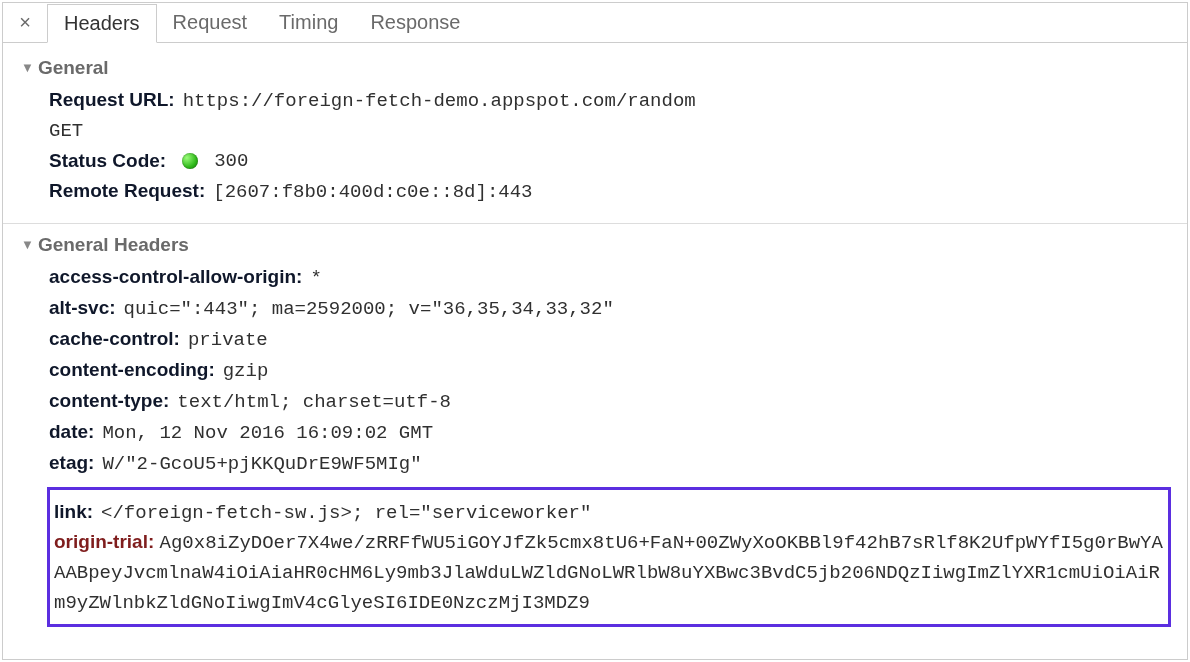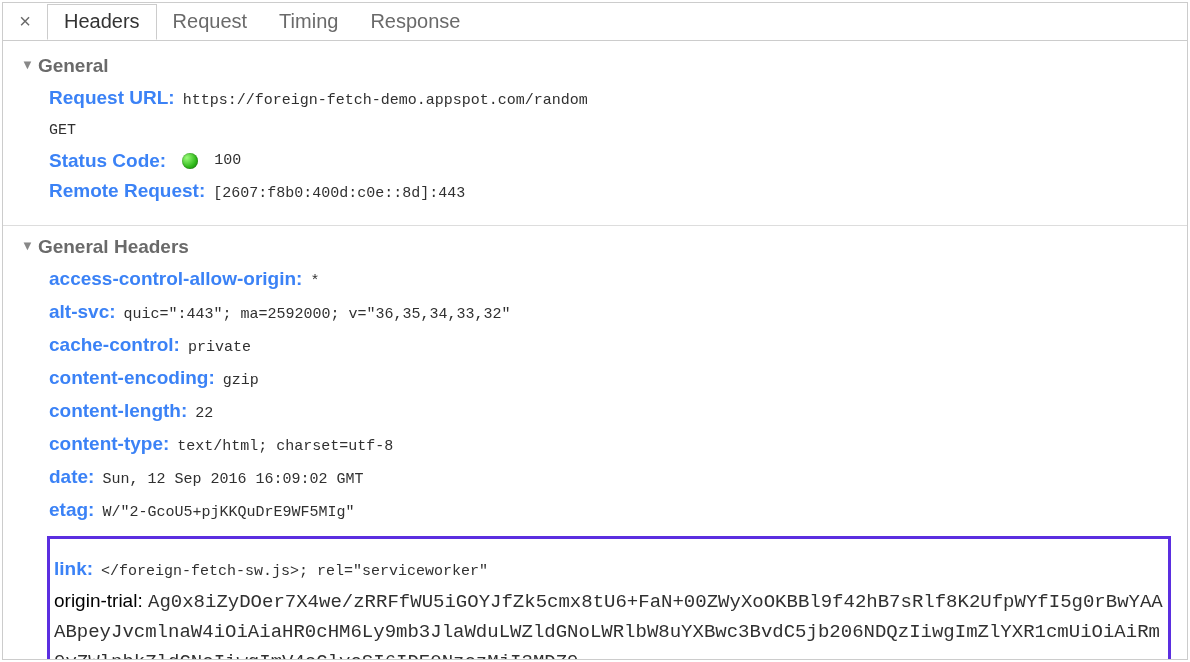--- a/index.html
+++ b/index.html
@@ -81,25 +81,25 @@
   .kvline {
     display: flex;
     flex-wrap: wrap;
     align-items: baseline;
     gap: 8px;
     line-height: 30px;
     font-size: 19px;
   }
   .k {
     font-weight: 700;
-    color: #3b82f6;
+    color: #0f172a;
   }
   .v {
     font-family: Menlo, Consolas, "Courier New", monospace;
-    font-size: 15px;
+    font-size: 19px;
     color: #303030;
     white-space: normal;
     word-break: break-all;
   }
   .status-row { display:flex; align-items:center; gap:16px; }
   .status-dot {
     width: 16px;
     height: 16px;
     border-radius: 50%;
     background: radial-gradient(circle at 30% 30%, #9afc7a, #2fb91a 60%, #1a7d0e);
@@ -107,31 +107,31 @@
     box-shadow: inset 0 0 2px rgba(0,0,0,0.4);
   }
   hr.sep {
     border: none;
     border-top: 1px solid #ddd;
     margin: 4px 0 6px 0;
   }
   .highlight-box {
     border: 3px solid #5b2ee0;
     margin: 0 8px 8px 36px;
-    padding: 15px 4px 6px 4px;
+    padding: 7px 4px 6px 4px;
   }
   .highlight-box .kvline {
     line-height: 30px;
     padding-left: 0;
   }
   .wrapline {
     font-size: 19px;
     word-break: break-all;
   }
-  .wrapline .k { font-weight:400; color:#000000; }
+  .wrapline .k { font-weight:700; color:#7f1d1d; }
   .ot-value {
     font-family: Menlo, Consolas, "Courier New", monospace;
     font-size: 19px;
     color: #303030;
     word-break: break-all;
     line-height: 30px;
   }
 </style>
 </head>
 <body>
@@ -157,21 +157,21 @@
         <div class="kvline">
           <span class="k">Request URL:</span>
           <span class="v">https://foreign-fetch-demo.appspot.com/random</span>
         </div>
         <div class="kvline">
           <span class="v">GET</span>
         </div>
         <div class="kvline status-row">
           <span class="k">Status Code:</span>
           <span class="status-dot"></span>
-          <span class="v">100</span>
+          <span class="v">300</span>
         </div>
         <div class="kvline">
           <span class="k">Remote Request:</span>
           <span class="v">[2607:f8b0:400d:c0e::8d]:443</span>
         </div>
       </div>
     </div>
 
     <hr class="sep">
 
@@ -191,30 +191,26 @@
         </div>
         <div class="kvline">
           <span class="k">cache-control:</span>
           <span class="v">private</span>
         </div>
         <div class="kvline">
           <span class="k">content-encoding:</span>
           <span class="v">gzip</span>
         </div>
         <div class="kvline">
-          <span class="k">content-length:</span>
-          <span class="v">22</span>
-        </div>
-        <div class="kvline">
           <span class="k">content-type:</span>
           <span class="v">text/html; charset=utf-8</span>
         </div>
         <div class="kvline">
           <span class="k">date:</span>
-          <span class="v">Sun, 12 Sep 2016 16:09:02 GMT</span>
+          <span class="v">Mon, 12 Nov 2016 16:09:02 GMT</span>
         </div>
         <div class="kvline">
           <span class="k">etag:</span>
           <span class="v">W/"2-GcoU5+pjKKQuDrE9WF5MIg"</span>
         </div>
       </div>
 
       <div class="highlight-box">
         <div class="kvline">
           <span class="k">link:</span>

